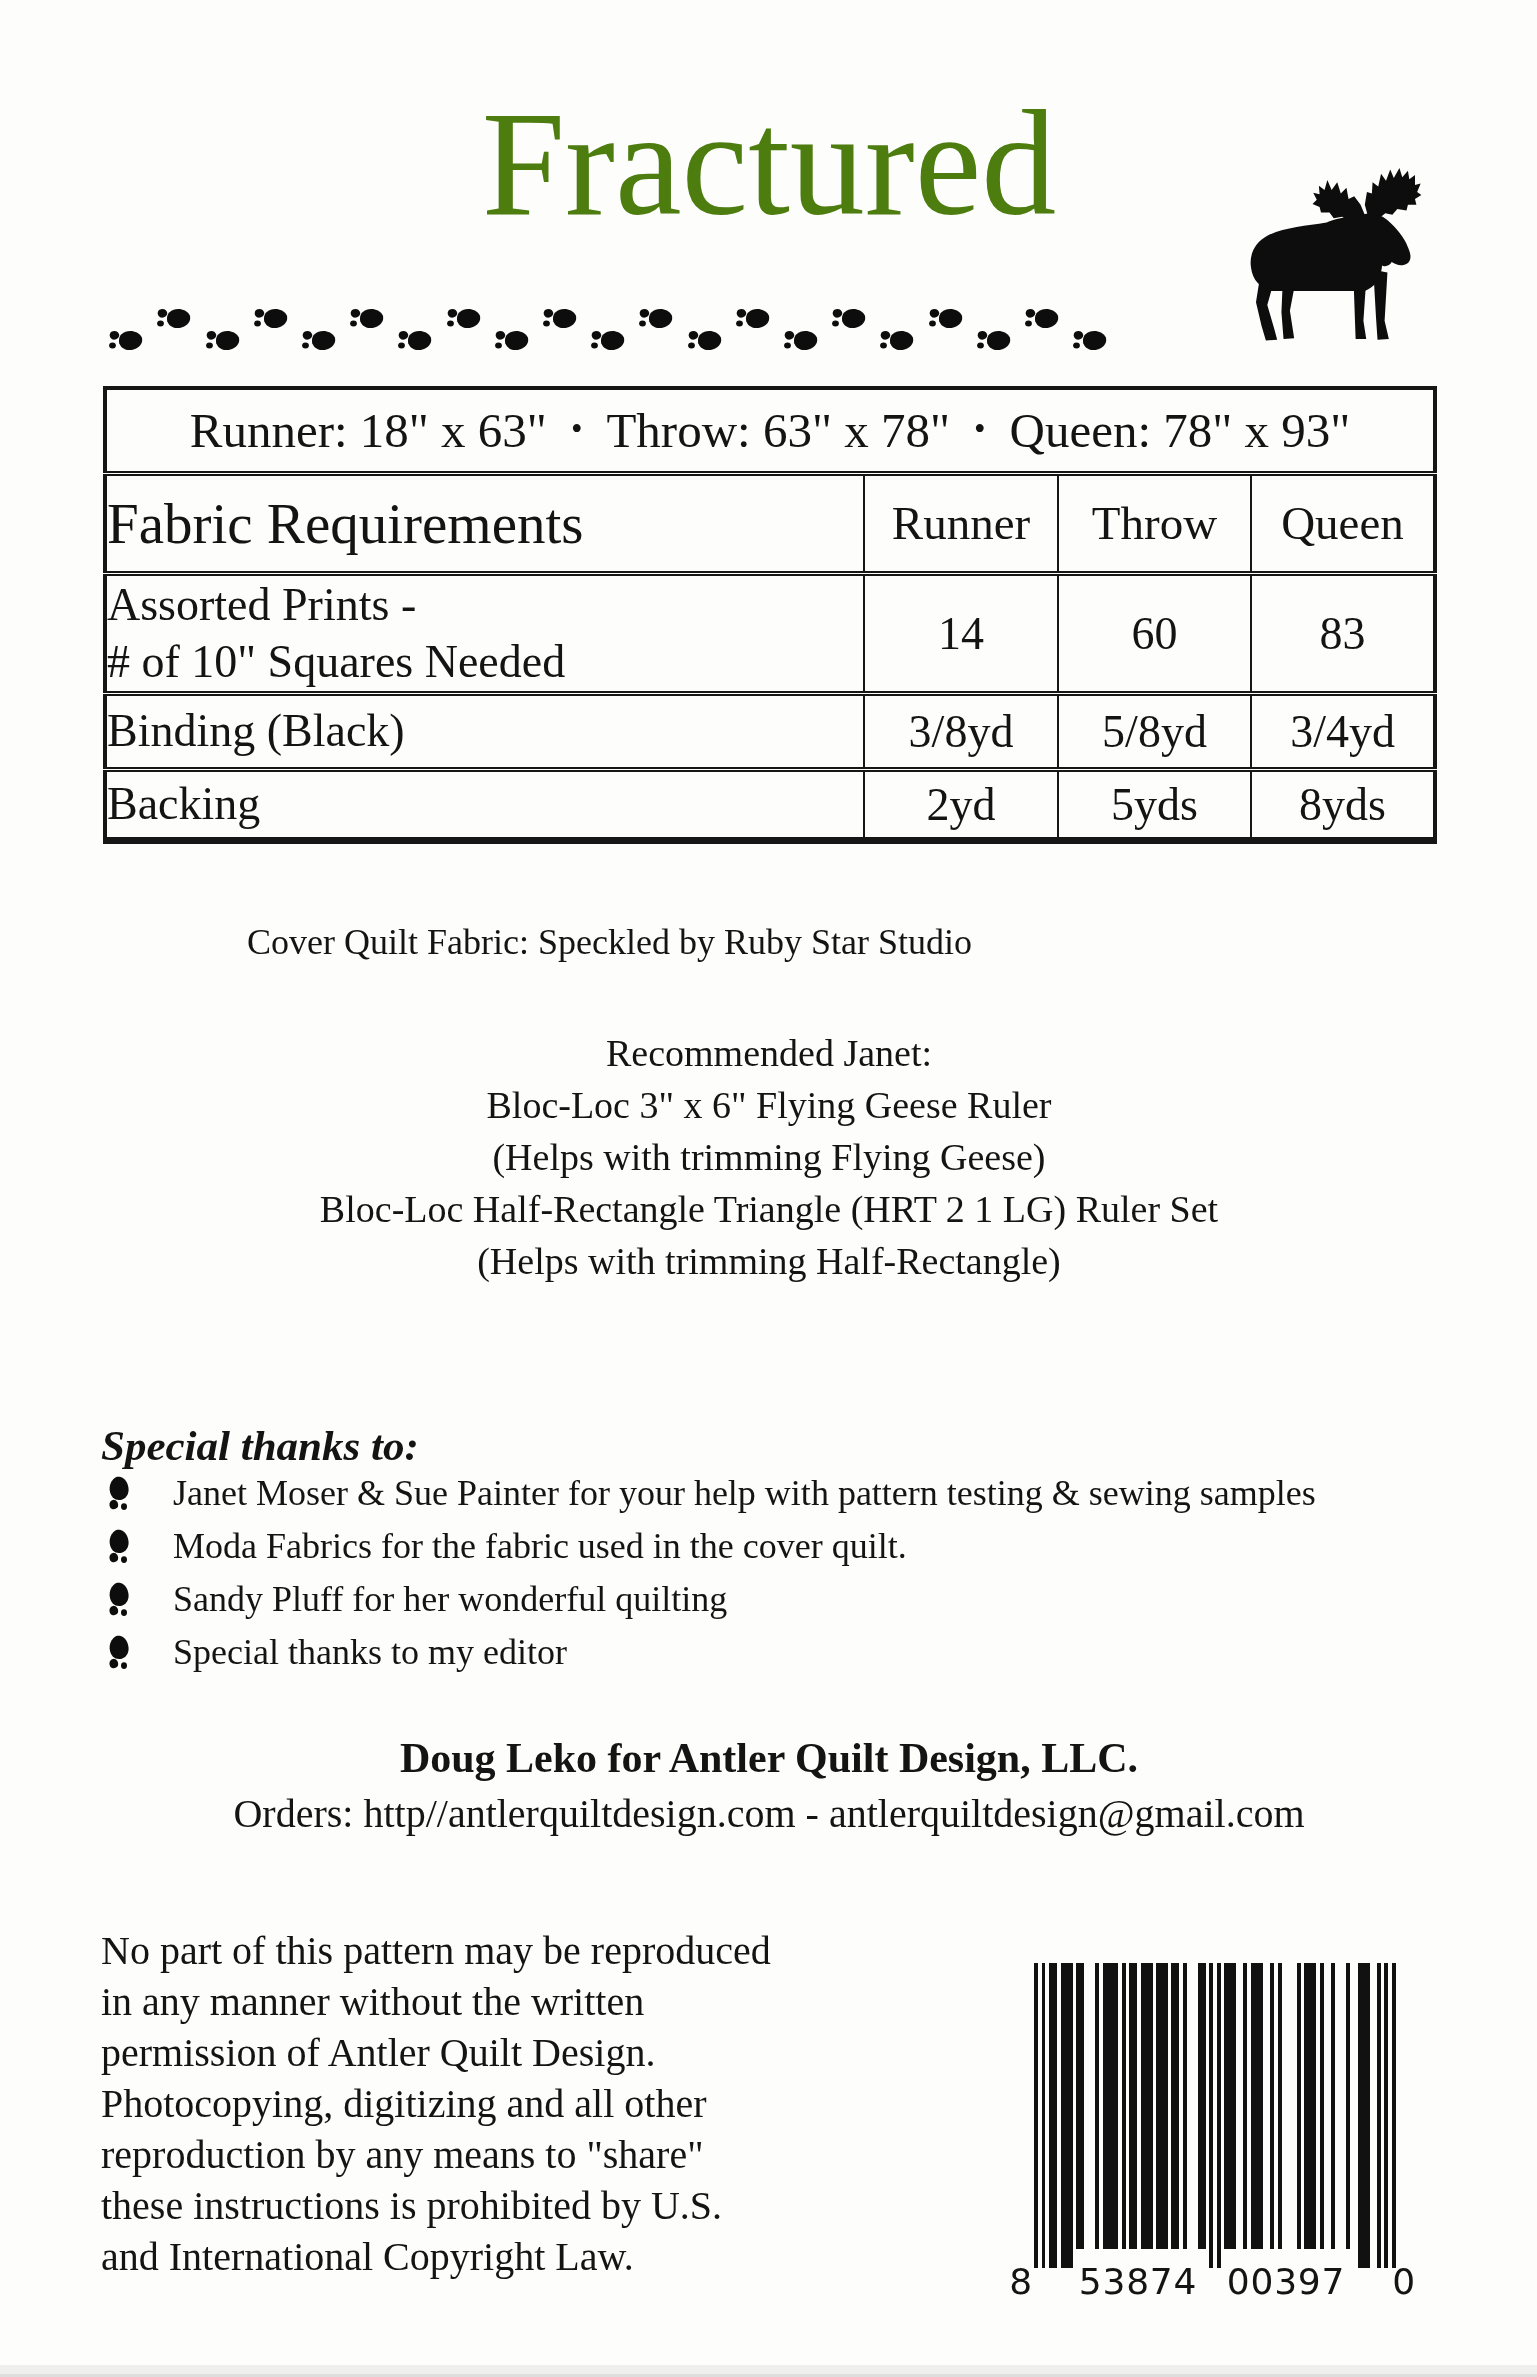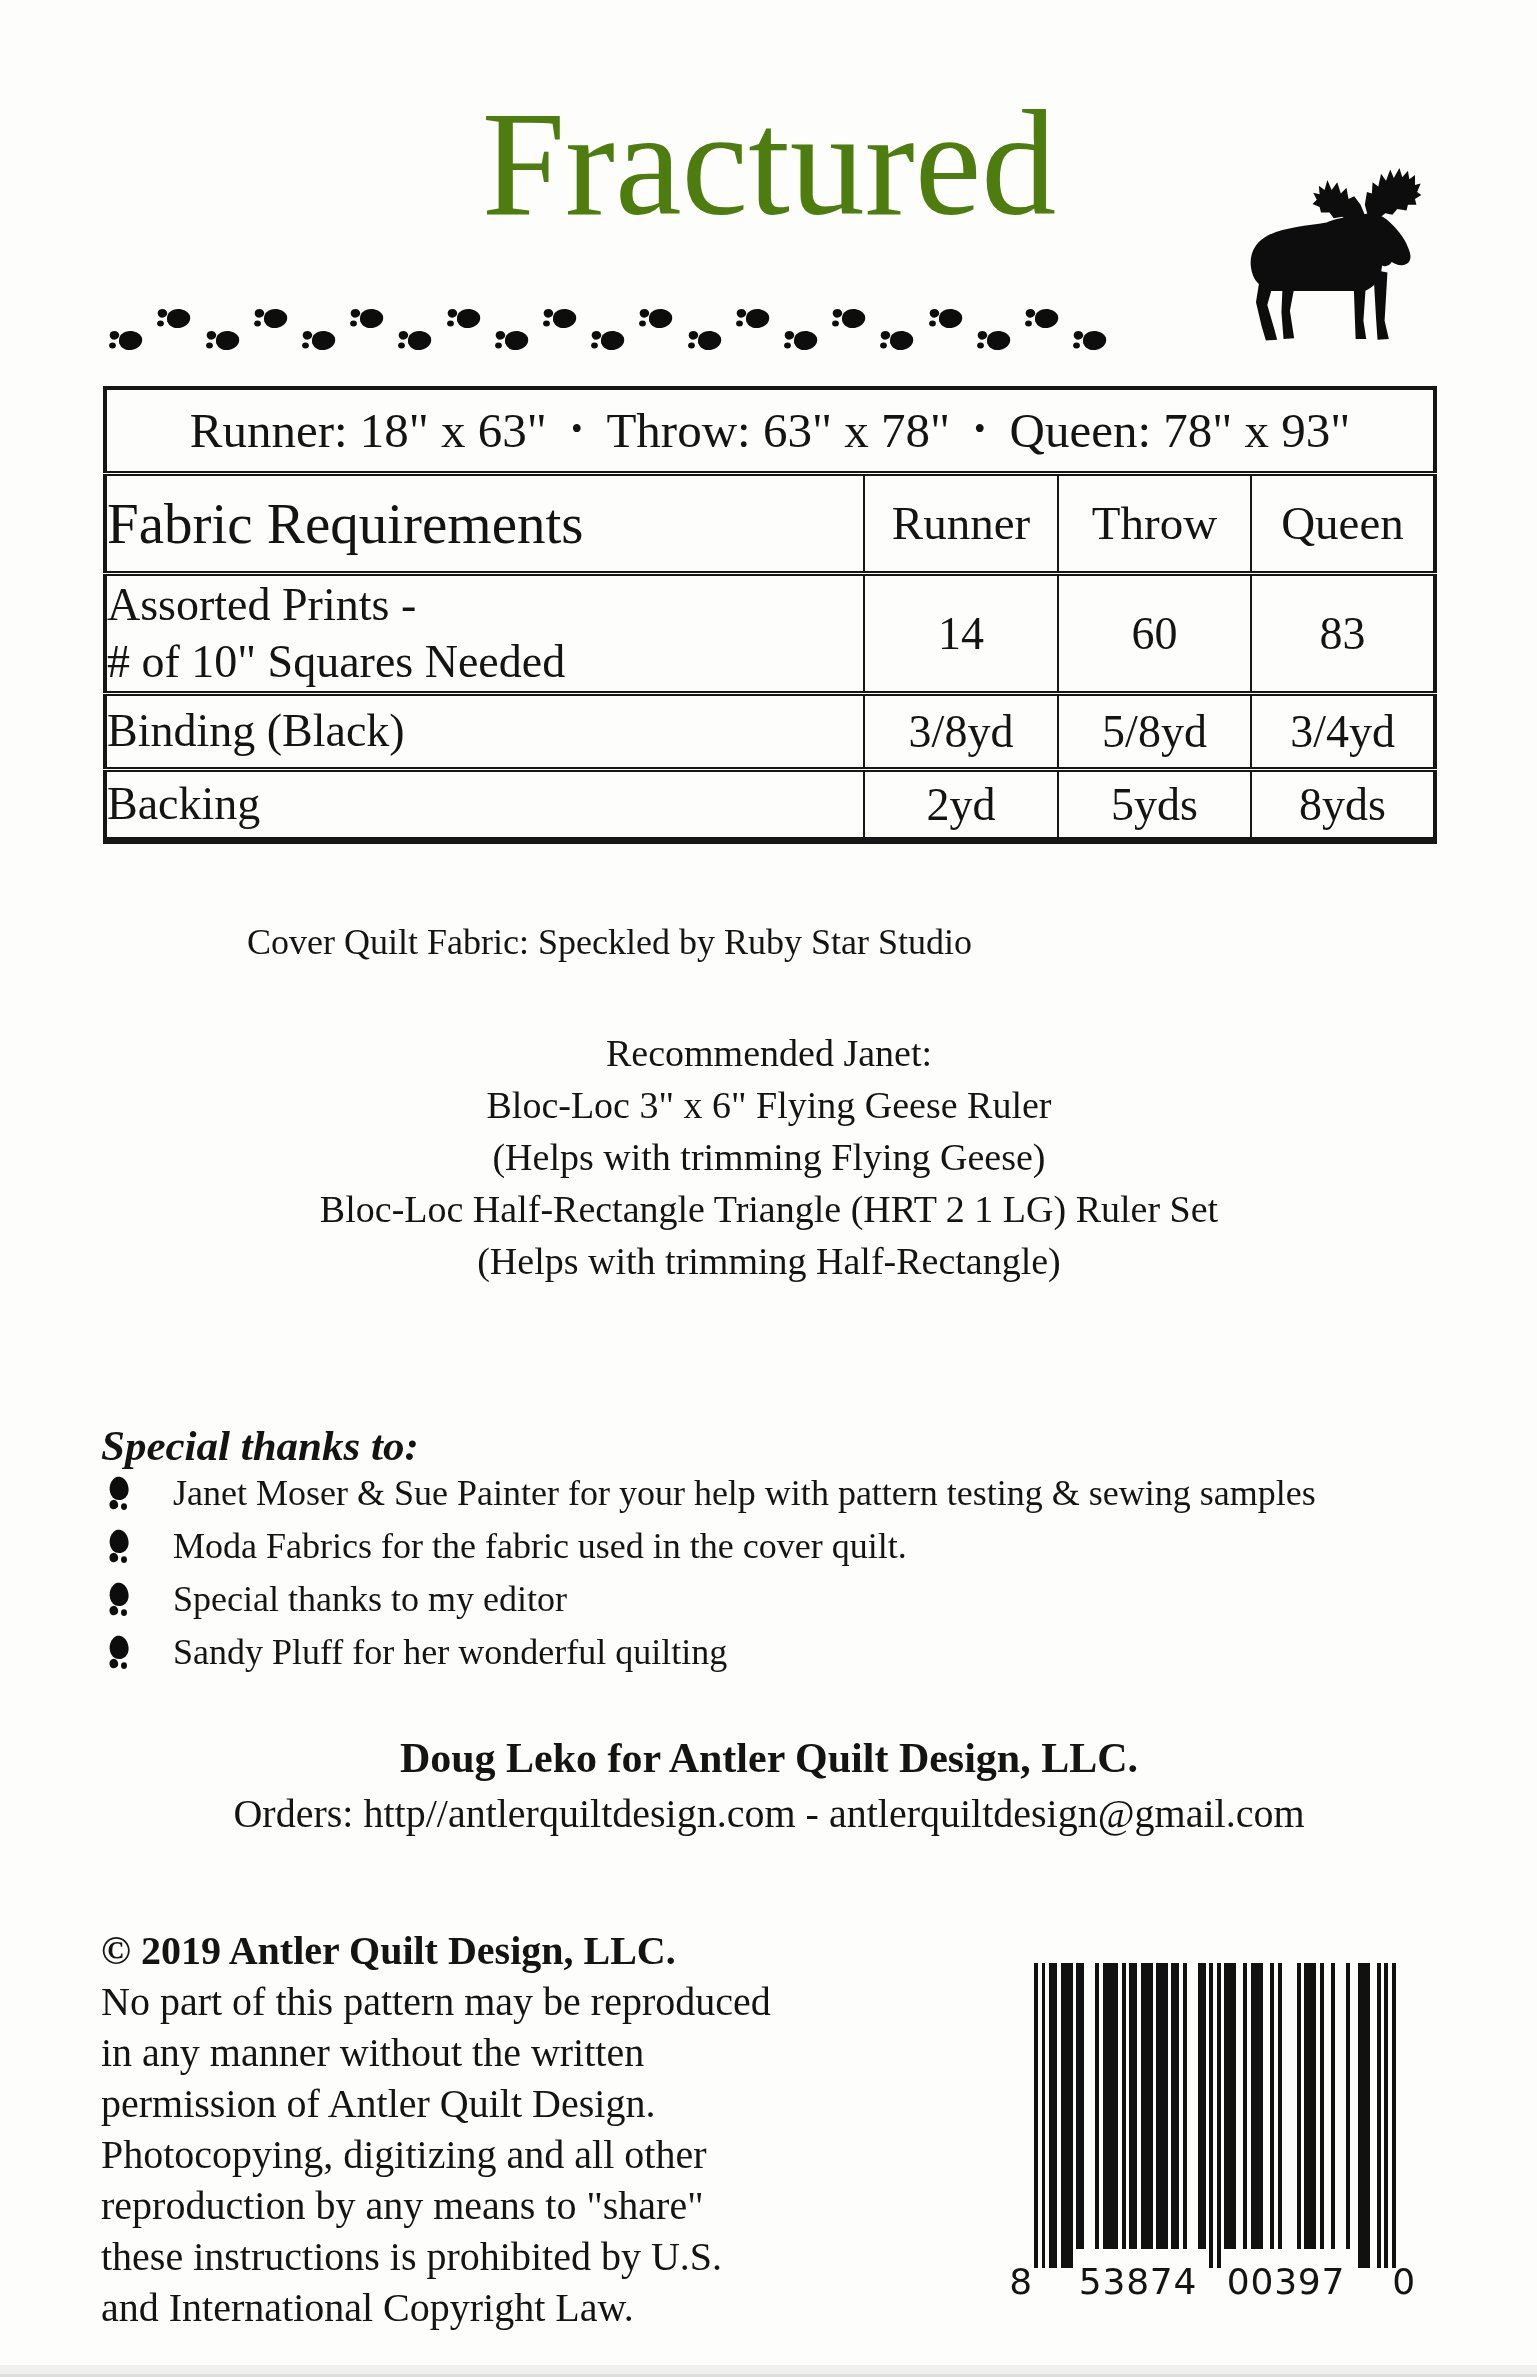--- a/index.html
+++ b/index.html
@@ -224,37 +224,36 @@
         </g>
       </svg>
       <span class="txt">Moda Fabrics for the fabric used in the cover quilt.</span>
     </div>
     <div class="thanks-item">
       <svg width="24" height="36" viewBox="0 0 30 48" class="bullet">
         <g transform="translate(0,48) rotate(-90)">
           <use href="#hoofprint"></use>
         </g>
       </svg>
+      <span class="txt">Sandy Pluff for her wonderful quilting</span>
+    </div>
+    <div class="thanks-item">
+      <svg width="24" height="36" viewBox="0 0 30 48" class="bullet">
+        <g transform="translate(0,48) rotate(-90)">
+          <use href="#hoofprint"></use>
+        </g>
+      </svg>
       <span class="txt">Special thanks to my editor</span>
-    </div>
-    <div class="thanks-item">
-      <svg width="24" height="36" viewBox="0 0 30 48" class="bullet">
-        <g transform="translate(0,48) rotate(-90)">
-          <use href="#hoofprint"></use>
-        </g>
-      </svg>
-      <span class="txt">Sandy Pluff for her wonderful quilting</span>
     </div>
   </div>
 
 <div class="abs byline">Doug Leko for Antler Quilt Design, LLC.</div>
 <div class="abs orders">Orders: http//antlerquiltdesign.com - antlerquiltdesign@gmail.com</div>
 
 <div class="abs copyright" id="copyr">
-    <div class="c0">© 2019 Antler Quilt Design, LLC.</div>
     <div>No part of this pattern may be reproduced</div>
     <div>in any manner without the written</div>
     <div>permission  of Antler Quilt Design.</div>
     <div>Photocopying, digitizing and all other</div>
     <div>reproduction by any means to "share"</div>
     <div>these instructions is prohibited by U.S.</div>
     <div>and International Copyright Law.</div>
   </div>
 
 <div class="abs barcode" id="barcode">

